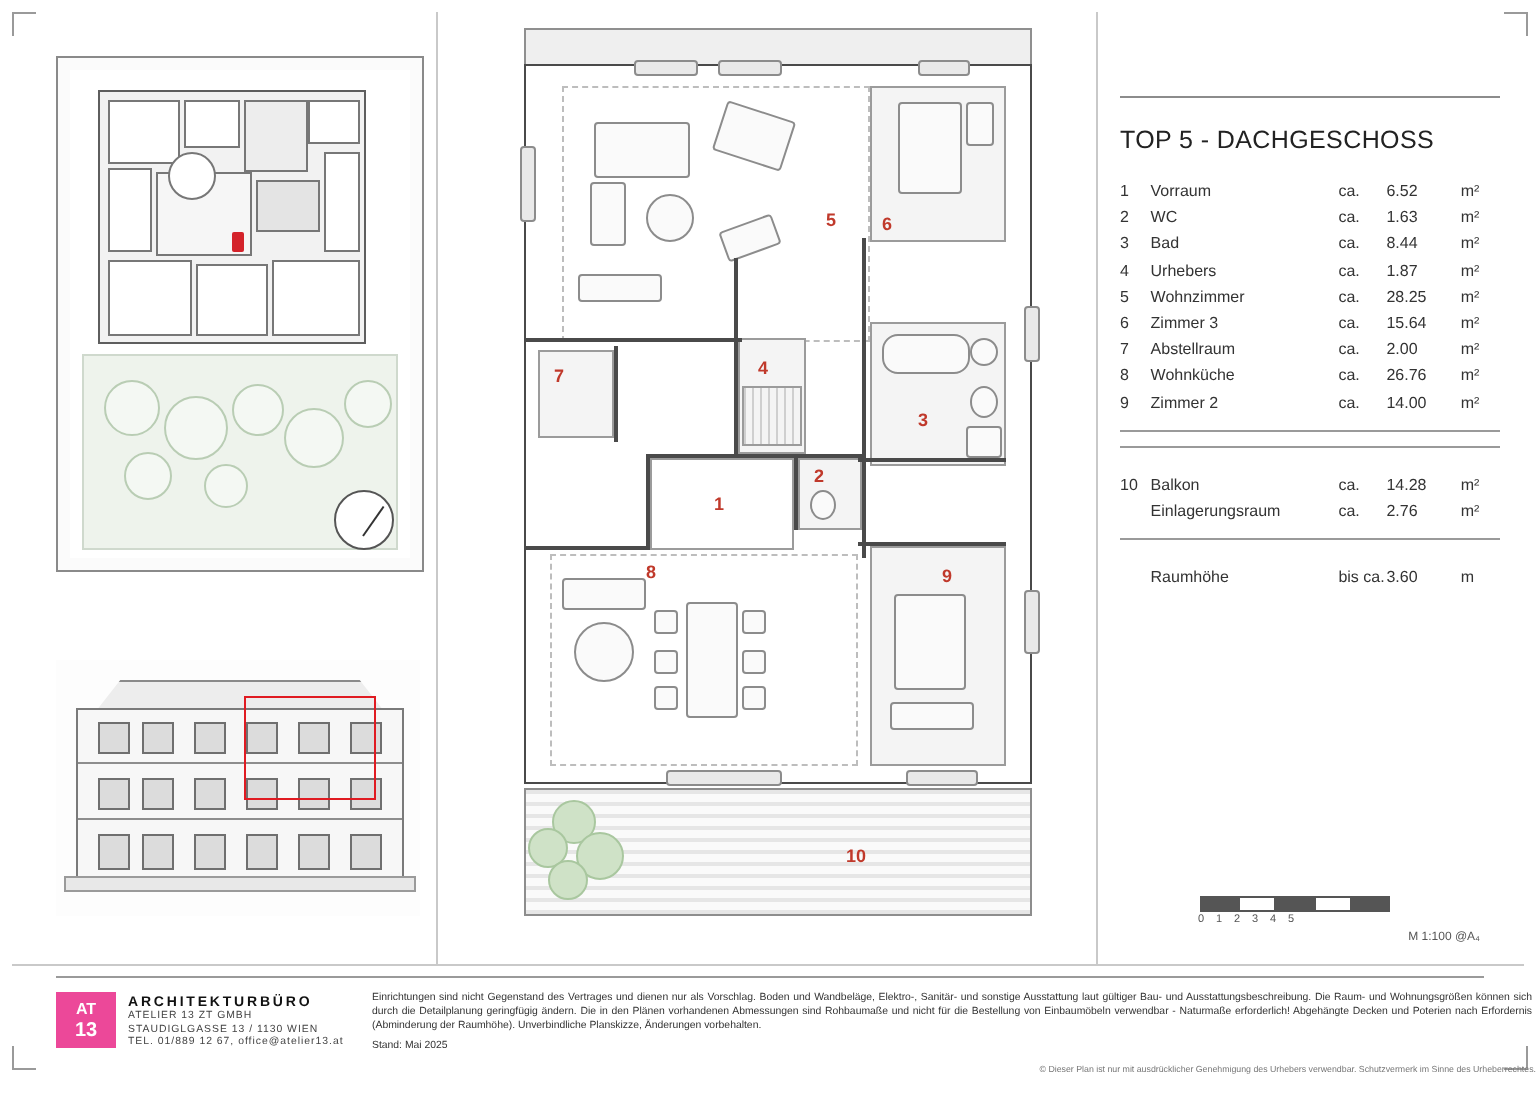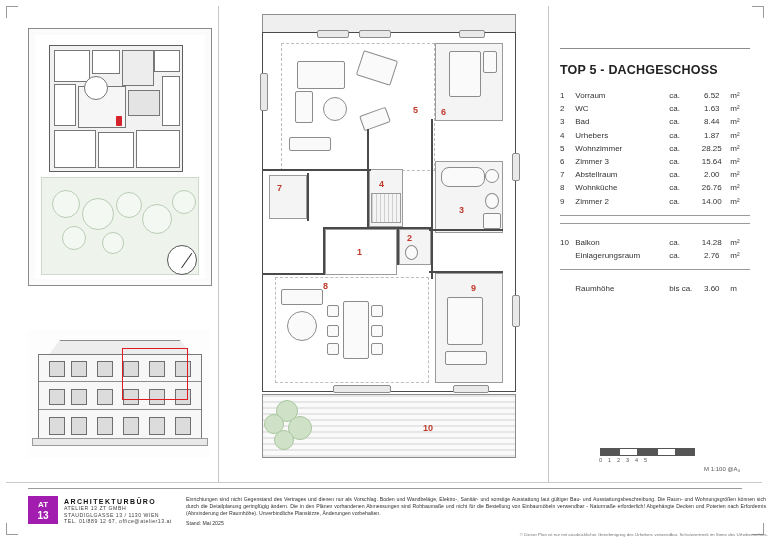--- a/index.html
+++ b/index.html
@@ -69,42 +69,42 @@
     position:absolute;left:268px;top:228px;width:220px;height:80px;
     font-size:44px;font-weight:bold;color:rgba(170,170,170,0.30);
     letter-spacing:6px;line-height:34px;pointer-events:none;
   }
   .watermark .w2{font-size:20px;letter-spacing:8px;display:block;margin-top:2px;}
 
   
   .info{position:absolute;left:560px;top:42px;width:190px;}
   .addr{font-size:9px;color:#333;letter-spacing:0.4px;}
   .addr-rule{height:1px;background:#8c8c8c;margin-top:6px;}
-  .toptitle{font-size:12.5px;font-weight:bold;color:#222;margin-top:14px;letter-spacing:0.2px;}
+  .toptitle{font-size:12.5px;font-weight:normal;color:#222;margin-top:14px;letter-spacing:0.2px;}
   table.rooms{border-collapse:collapse;margin-top:12px;width:190px;}
   table.rooms td{font-size:8px;color:#333;padding:2.1px 0;vertical-align:bottom;}
   td.num{width:14px;color:#333;}
   td.nm{width:86px;}
   td.ca{width:22px;text-align:left;color:#444;}
-  td.val{width:34px;text-align:center;padding-right:6px;}
+  td.val{width:34px;text-align:left;padding-right:6px;}
   td.unit{width:18px;text-align:left;color:#444;}
   .rule{height:1px;background:#9a9a9a;margin:7px 0 6px 0;}
   .bold td{font-weight:bold;}
   .scalebar{position:absolute;left:600px;top:448px;width:140px;}
   .sb-row{display:flex;}
   .sb-seg{width:17px;height:6px;border:1px solid #555;}
   .sb-seg.f{background:#555;}
   .sb-ticks{display:flex;font-size:5.5px;color:#555;margin-top:1px;}
   .sb-ticks span{width:17px;text-align:center;margin-left:-8px;}
   .sb-cap{font-size:6px;color:#555;text-align:right;margin-top:3px;}
 
   
   .footer{position:absolute;left:28px;top:488px;width:714px;}
   .foot-rule{height:1px;background:#9a9a9a;}
-  .logo{position:absolute;left:0;top:8px;width:30px;height:28px;background:#a21caf;color:#fff;
+  .logo{position:absolute;left:0;top:8px;width:30px;height:28px;background:#ec4899;color:#fff;
         font-size:8px;font-weight:bold;text-align:center;line-height:10px;padding-top:4px;box-sizing:border-box;}
   .logo .l2{font-size:10px;line-height:11px;}
   .logo-txt{position:absolute;left:36px;top:10px;}
   .logo-txt .t1{font-size:7px;font-weight:bold;letter-spacing:1.4px;color:#111;}
   .logo-txt .t2{font-size:5.2px;color:#444;letter-spacing:0.5px;line-height:6.6px;}
   .disclaimer{position:absolute;left:158px;top:8px;width:580px;font-size:5.2px;color:#333;line-height:7px;text-align:justify;}
   .disc-small{position:absolute;left:380px;top:44px;width:360px;font-size:4.4px;color:#777;text-align:right;}
 </style>
 </head>
 <body>

